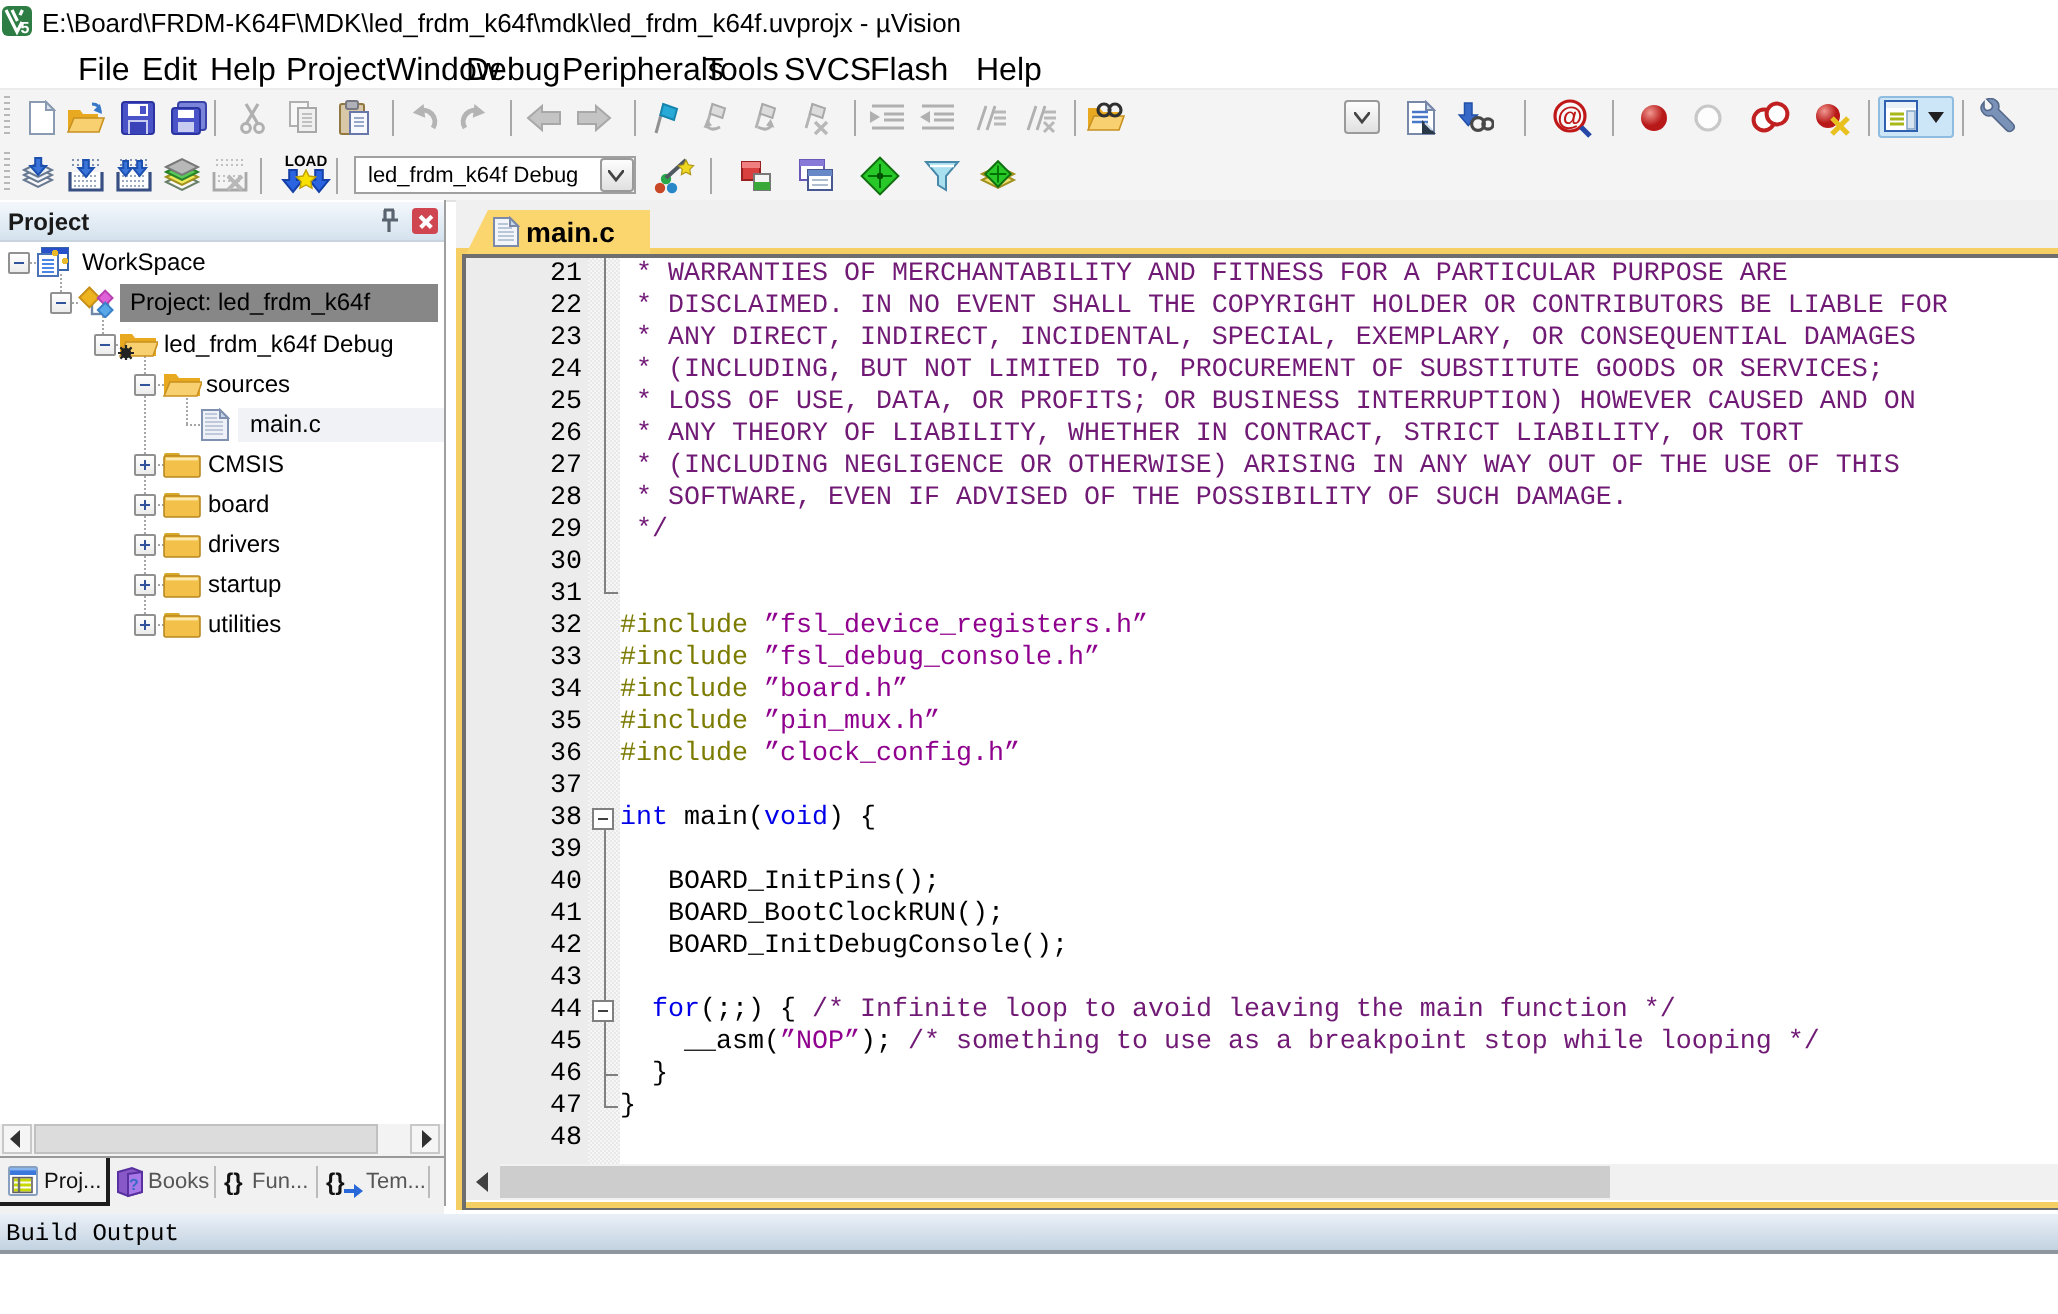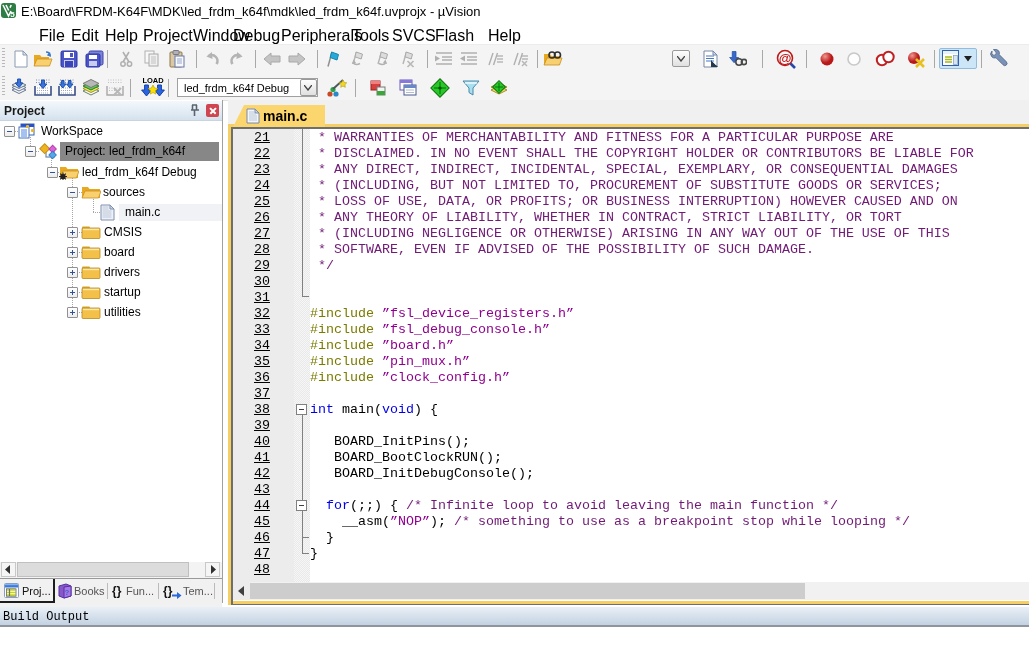--- a/index.html
+++ b/index.html
@@ -29,21 +29,21 @@
 .hdots { position:absolute; height:1px; background-image:repeating-linear-gradient(to right,#a6a6a6 0 1px,transparent 1px 2px); }
 .sel-gray { position:absolute; background:#878787; }
 .sel-light { position:absolute; background:#f0f2f5; }
 
 .gold { position:absolute; background:#f6cf64; }
 .darkbd { position:absolute; background:#6e6e6e; }
 #edit-white { left:233px; top:129px; width:796px; height:453px; background:#fff; }
 #gutter { left:233px; top:129px; width:61px; height:453px; background:#ececec; }
 #foldmargin { left:294px; top:129px; width:16px; height:453px;
   background-image:conic-gradient(#f6f6f6 25%, #e9e9e9 0 50%, #f6f6f6 0 75%, #e9e9e9 0); background-size:2px 2px; }
-#linenums { left:233px; top:130px; width:58px; font-family:"Liberation Mono",monospace; font-size:13.333px; line-height:16px; color:#000; text-align:center; white-space:pre;text-decoration:underline; }
+#linenums { left:233px; top:130px; width:58px; font-family:"Liberation Mono",monospace; font-size:13.333px; line-height:16px; color:#000; text-align:right; white-space:pre; }
 #code { left:310px; top:130px; font-family:"Liberation Mono",monospace; font-size:13.333px; line-height:16px; color:#000; white-space:pre; }
 .kw { color:#0000e8;text-align:center; }
 .cm { color:#701a75; }
 .pp { color:#7b7b00; }
 .st { color:#90008f; }
 .foldline { position:absolute; width:1px; background:#808080; }
 .foldtick { position:absolute; height:1px; background:#808080; }
 .foldbox { position:absolute; left:296px; width:11px; height:11px; background:#fff; border:1px solid #808080; }
 .foldbox:before { content:""; position:absolute; left:2px; top:4px; width:5px; height:1px; background:#404040; }
 

